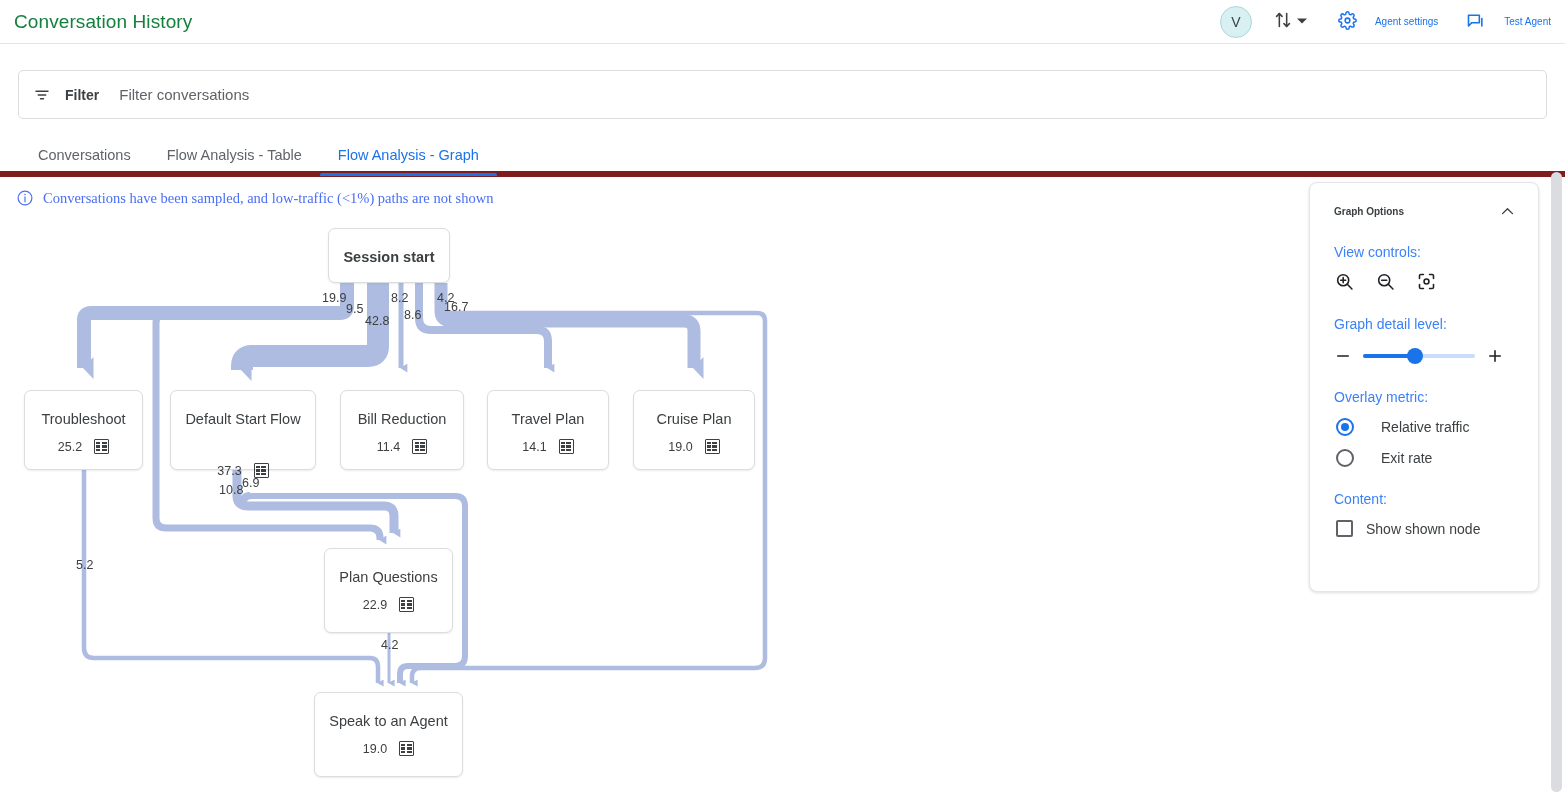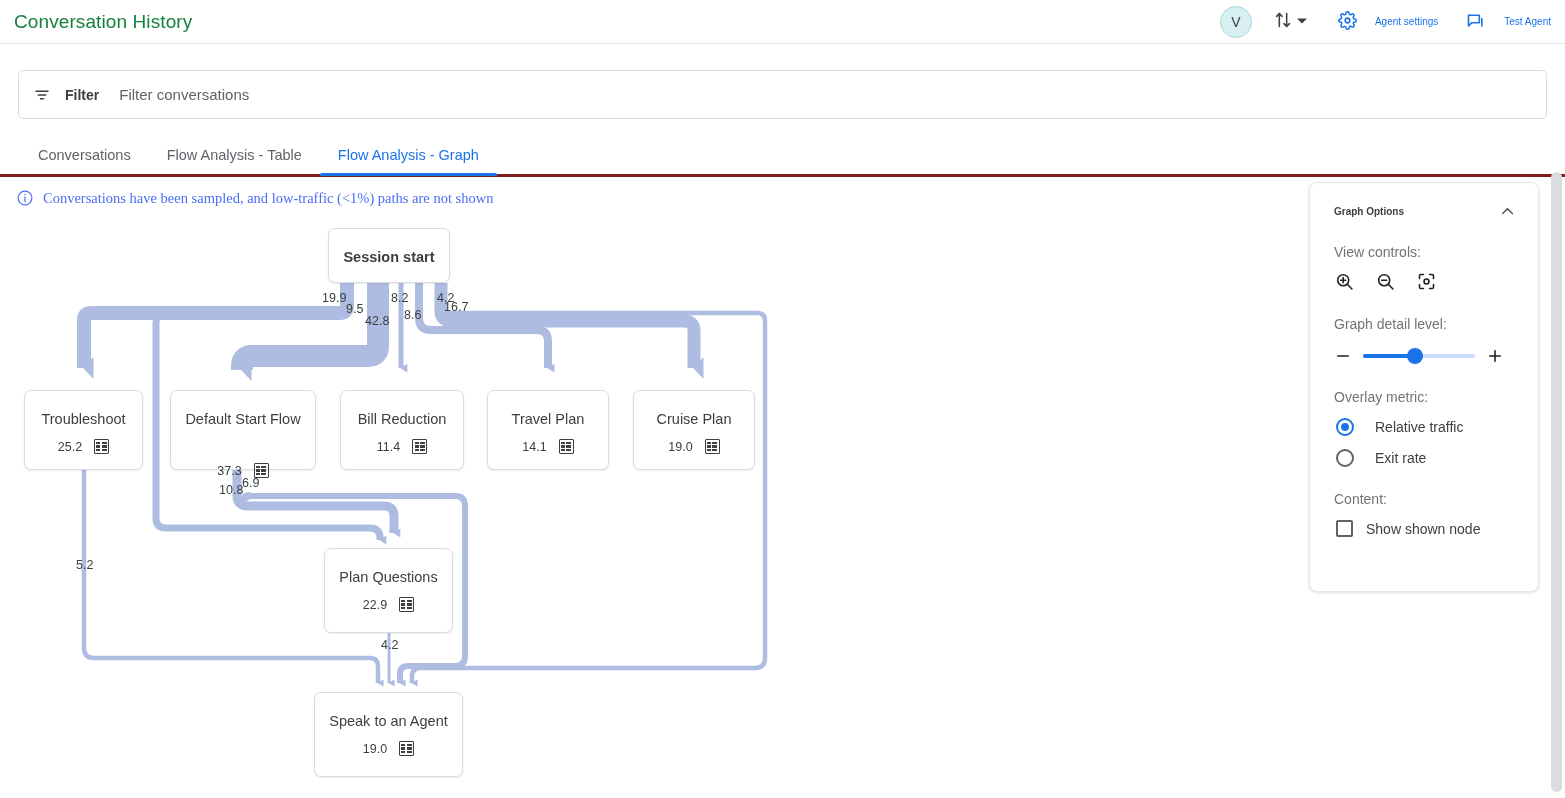--- a/index.html
+++ b/index.html
@@ -62,21 +62,21 @@
     font-family: "Liberation Sans", sans-serif;
     font-size: 15px; color: #5f6368;
     margin-left: 18px; width: 800px;
   }
   #filter-input::placeholder { color: #5f6368; }
 
   
   #tab-strip {
     position: absolute; top: 133px; left: 0;
     width: 1565px; height: 44px;
-    border-bottom: 3px solid #7f1d1d;
+    border-bottom: 6px solid #7f1d1d;
     display: flex; align-items: flex-start;
     padding-left: 20px;
   }
   .tab {
     position: relative; height: 43px; display: flex;
     align-items: center; justify-content: center;
     padding: 0 18px; font-size: 14.5px; color: #5f6368;
     cursor: pointer; white-space: nowrap;
   }
   .tab.active { color: #1a73e8; font-weight: 500; }
@@ -145,42 +145,42 @@
     border: 1px solid #e3e5e8;
     border-radius: 8px;
     box-shadow: 0 1px 3px rgba(60,64,67,.16);
     padding: 20px 22px 0 24px;
   }
   #go-header {
     display: flex; align-items: center; justify-content: space-between;
   }
   #go-title { font-size: 10px; font-weight: 700; color: #3c4043; }
   .go-section-label {
-    font-size: 14px; color: #737373; margin-top: 24px;
+    font-size: 14px; color: #3b82f6; margin-top: 24px;
   }
   #view-controls { display: flex; align-items: center; gap: 20px; margin-top: 11px; }
   .vc-btn { cursor: pointer; display: flex; }
 
   #slider-row { display: flex; align-items: center; gap: 11px; margin-top: 15px; }
   .slider-track {
     position: relative; width: 112px; height: 4px;
     background: #c9dcfb; border-radius: 3px;
   }
   .slider-fill {
     position: absolute; left: 0; top: 0; height: 4px;
     width: 52px; background: #1a73e8; border-radius: 3px;
   }
   .slider-thumb {
     position: absolute; left: 44px; top: -6px;
     width: 16px; height: 16px; border-radius: 50%;
     background: #1a73e8; cursor: pointer;
   }
   .minus-ico, .plus-ico { cursor: pointer; display: flex; }
 
-  .radio-row { display: flex; align-items: center; gap: 21px; margin-top: 13px; padding-left: 2px; }
+  .radio-row { display: flex; align-items: center; gap: 27px; margin-top: 13px; padding-left: 2px; }
   .radio {
     width: 18px; height: 18px; border-radius: 50%;
     border: 2px solid #5f6368; position: relative; flex: none; cursor: pointer;
   }
   .radio.checked { border-color: #1a73e8; }
   .radio.checked::after {
     content: ""; position: absolute; left: 3px; top: 3px;
     width: 8px; height: 8px; border-radius: 50%; background: #1a73e8;
   }
   .radio-label { font-size: 14px; color: #3c4043; }

